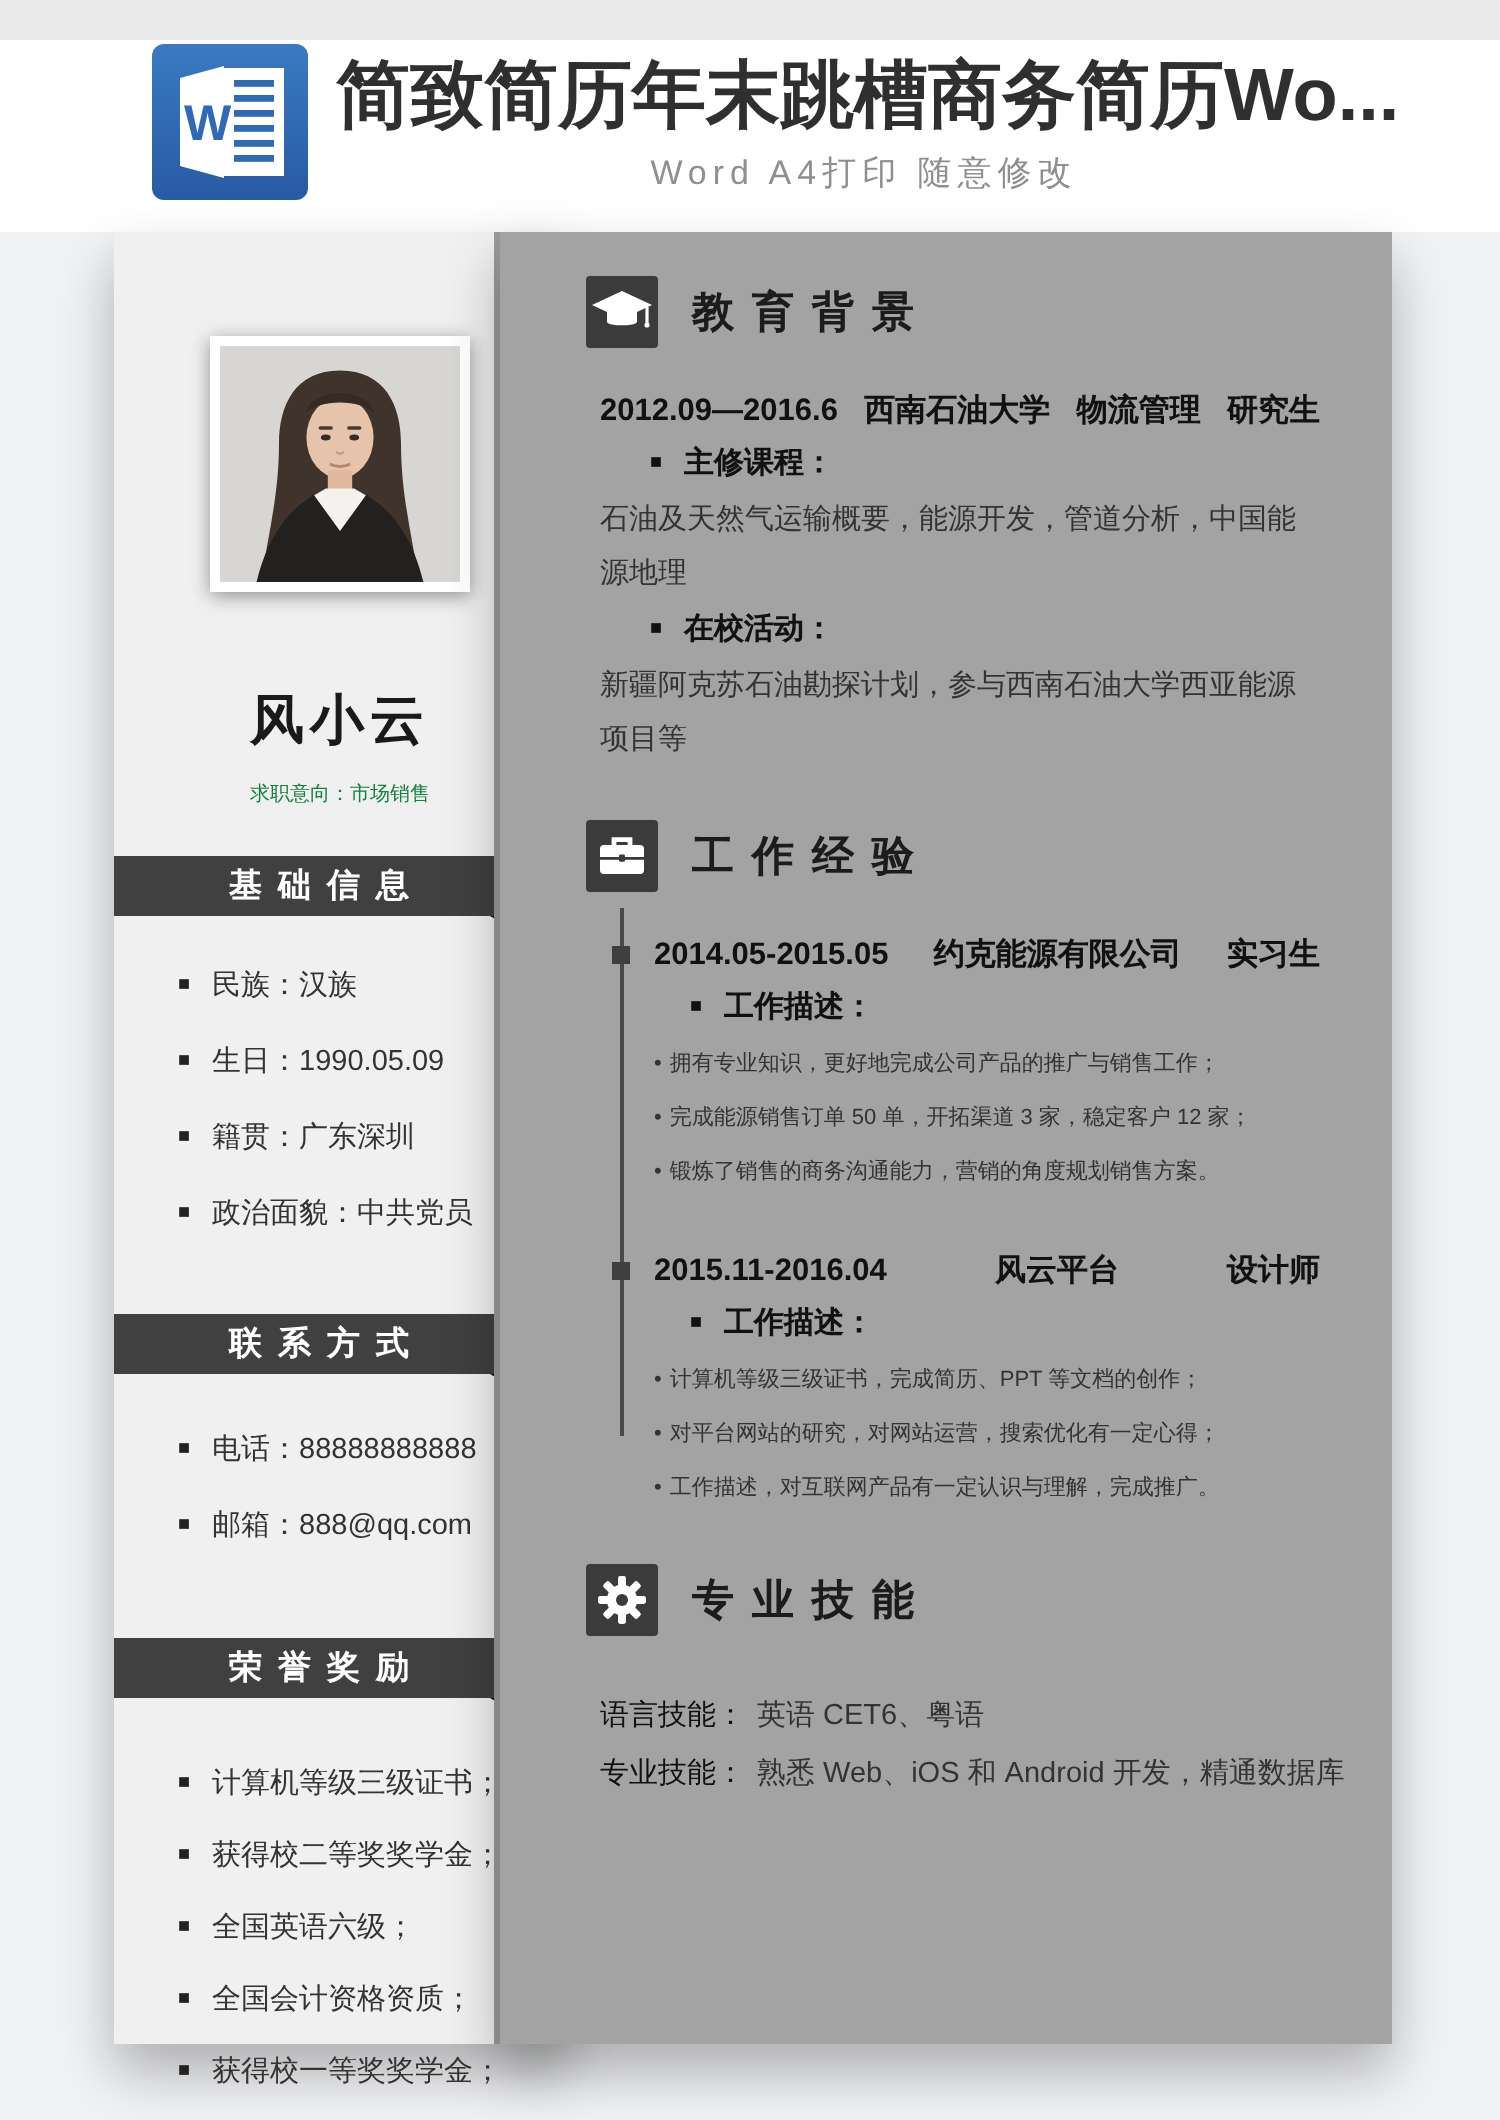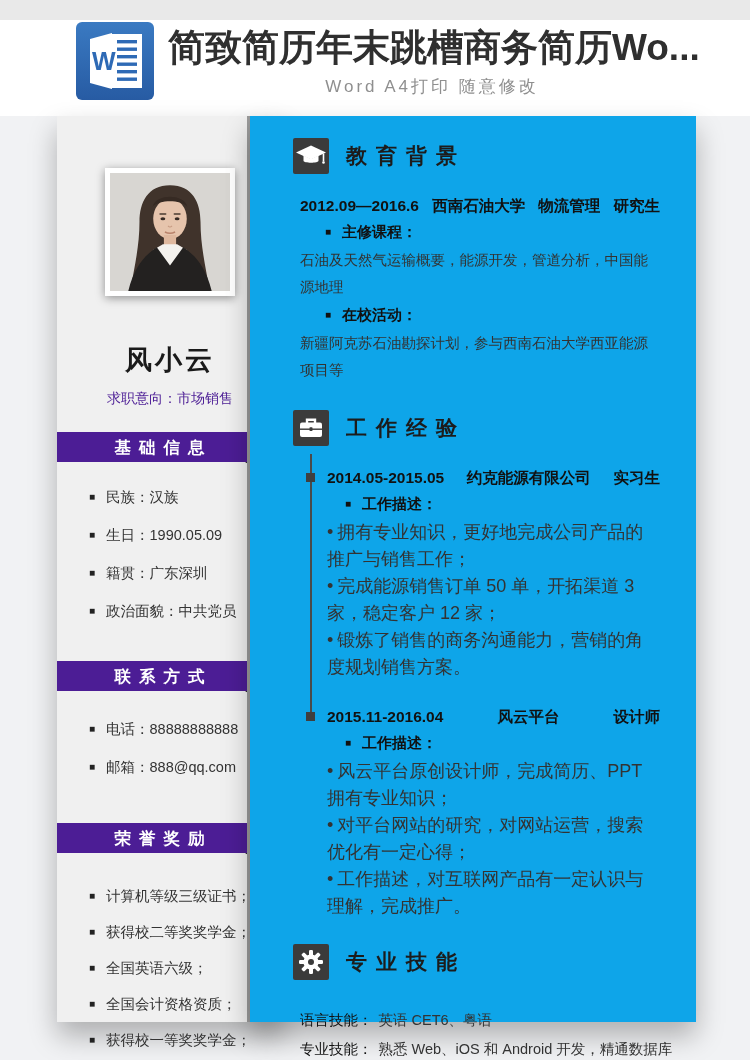--- a/index.html
+++ b/index.html
@@ -17,36 +17,36 @@
   .page-subtitle { font-size:17px; color:#8f8f8f; letter-spacing:3px; margin-top:5px; }
 
   
   .sidebar {
     position:absolute; left:57px; top:116px; width:226px; height:906px;
     background:#f0f0f0; box-shadow:0 14px 26px rgba(0,0,0,.28);
   }
   .side-divider { position:absolute; left:247px; top:116px; width:3px; height:906px; background:#9b9b9b; }
   .main {
     position:absolute; left:250px; top:116px; width:446px; height:906px;
-    background:#0ea5e9; box-shadow:0 14px 26px rgba(0,0,0,.28);
+    background:#a3a3a3; box-shadow:0 14px 26px rgba(0,0,0,.28);
     padding:22px 36px 0 43px;
   }
 
   
   .photo-frame {
     width:130px; height:128px; margin:52px auto 0; background:#fff;
     padding:5px; box-shadow:0 2px 9px rgba(0,0,0,.4);
   }
   .photo-frame svg { display:block; width:120px; height:118px; }
   .person-name { text-align:center; margin-top:46px; font-size:27px; font-weight:700; color:#1a1a1a; letter-spacing:3px; }
-  .objective { text-align:center; margin-top:12px; font-size:14px; color:#4c1d95; }
+  .objective { text-align:center; margin-top:12px; font-size:10px; color:#15803d; }
 
   .banner {
     position:relative; margin-top:24px; width:205px; height:30px;
-    background:#4c1d95; color:#fff; font-size:16.5px; font-weight:700;
+    background:#404040; color:#fff; font-size:16.5px; font-weight:700;
     letter-spacing:8px; text-align:center; line-height:30px; padding-left:8px;
   }
   .banner::after {
     content:""; position:absolute; right:0; top:100%; width:17px; height:10px;
     background:#131313; clip-path:polygon(0 0,100% 0,100% 100%);
   }
   .side-list { padding:17px 0 6px 32px; }
   .side-item { font-size:14.5px; color:#333; line-height:36px; white-space:nowrap; }
   .side-item::before { content:"■"; font-size:10px; color:#222; margin-right:11px; position:relative; top:-2px; }
   .honor-list .side-item { line-height:35px; }
@@ -64,21 +64,21 @@
   .sub-label { font-size:15px; font-weight:700; color:#111; line-height:27px; margin-left:25px; }
   .sub-label::before { content:"■"; font-size:10px; margin-right:11px; position:relative; top:-2px; }
   .body-line { font-size:14.5px; color:#333; line-height:27px; }
   .edu-section { margin-bottom:26px; }
 
   .work-section { margin-bottom:24px; }
   .timeline { position:absolute; left:17px; top:44px; width:2px; height:264px; background:#4a4a4a; }
   .job { position:relative; margin-left:34px; margin-top:16px; }
   .job-marker { position:absolute; left:-21px; top:7px; width:9px; height:9px; background:#3f3f3f; }
   .job .sub-label { margin-left:18px; }
-  .bullet { font-size:18px; color:#333; line-height:27px; }
+  .bullet { font-size:11px; color:#333; line-height:27px; }
   .bullet::before { content:"•"; margin-right:4px; color:#333; }
 
   .skills-section { margin-bottom:26px; }
   .skill-row { margin-left:7px; font-size:14.5px; line-height:28.5px; white-space:nowrap; }
   .skill-label { font-weight:400; color:#111; margin-right:6px; }
   .skills-list { margin-top:26px; }
 </style>
 </head>
 <body>
 
@@ -216,21 +216,21 @@
     </div>
 
     <div class="job" style="margin-top:24px;">
       <div class="job-marker"></div>
       <div class="spread-row">
         <span>2015.11-2016.04</span>
         <span>风云平台</span>
         <span>设计师</span>
       </div>
       <div class="sub-label">工作描述：</div>
-      <div class="bullet">风云平台原创设计师，完成简历、PPT 拥有专业知识；</div>
+      <div class="bullet">计算机等级三级证书，完成简历、PPT 等文档的创作；</div>
       <div class="bullet">对平台网站的研究，对网站运营，搜索优化有一定心得；</div>
       <div class="bullet">工作描述，对互联网产品有一定认识与理解，完成推广。</div>
     </div>
   </div>
 
   <div class="section skills-section">
     <div class="sec-header" style="margin-bottom:0;">
       <div class="sec-icon">
         <svg viewBox="0 0 36 36">
           <g fill="#fff">

